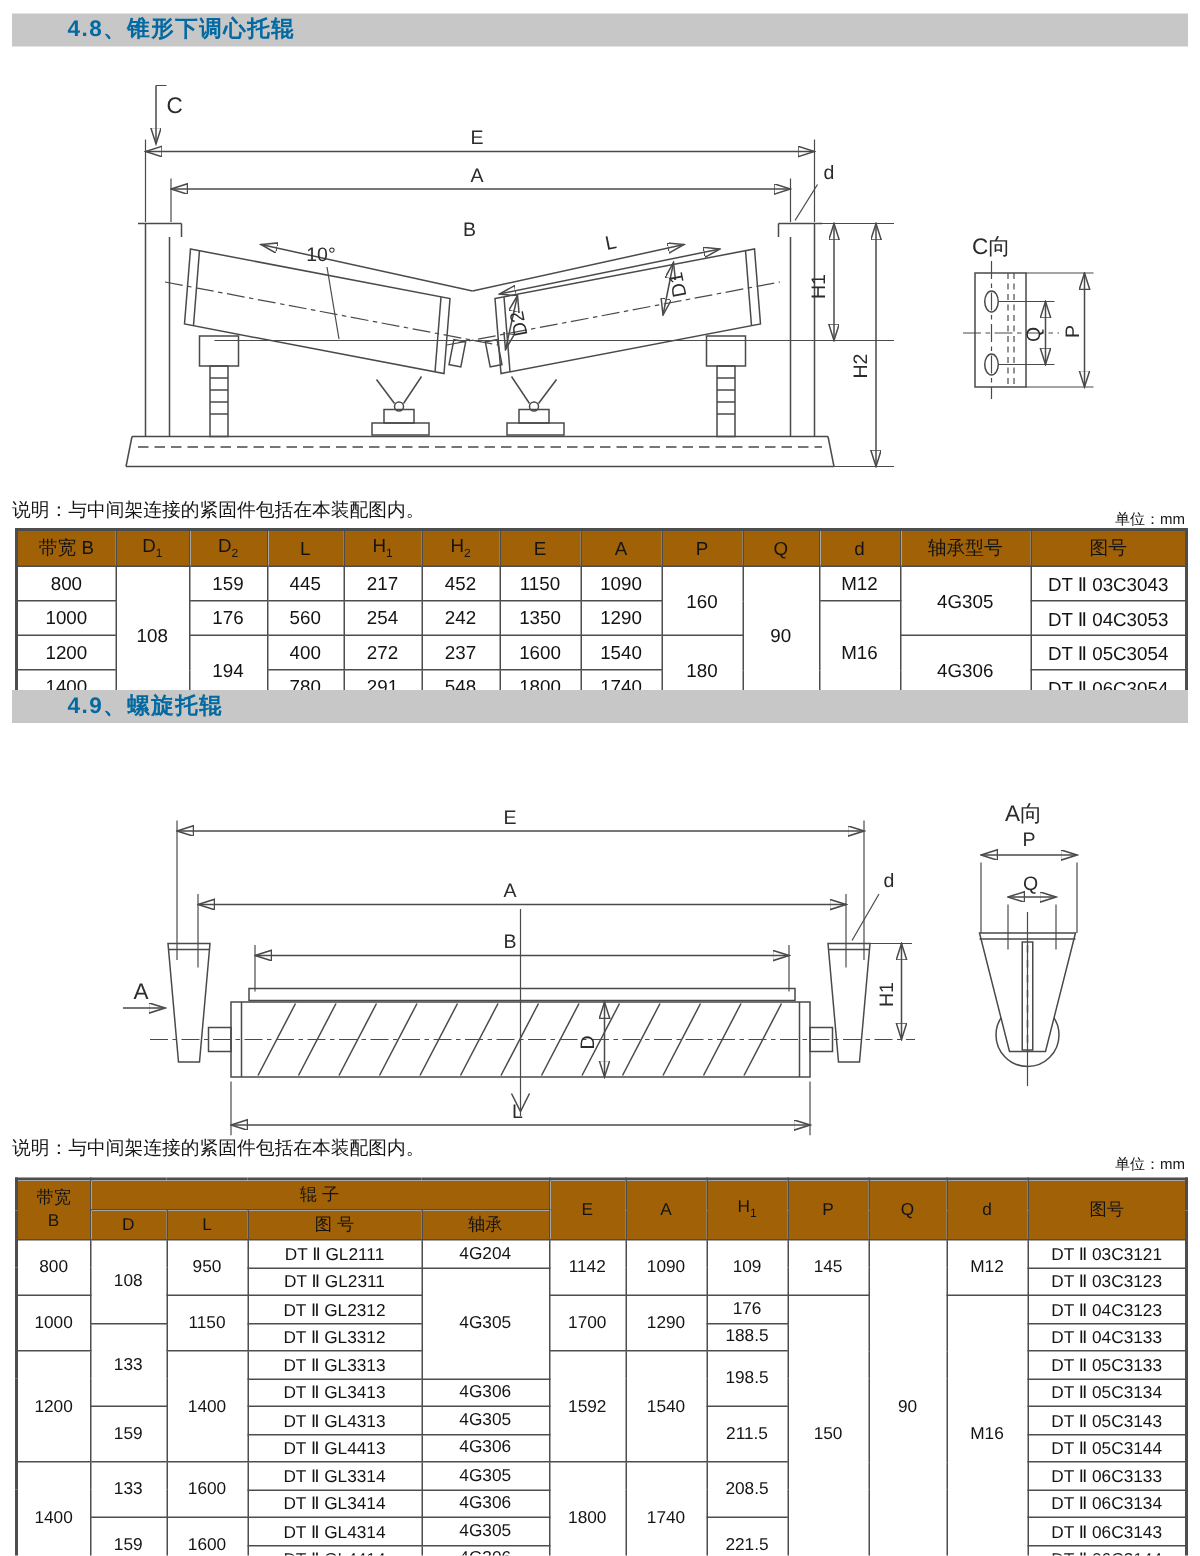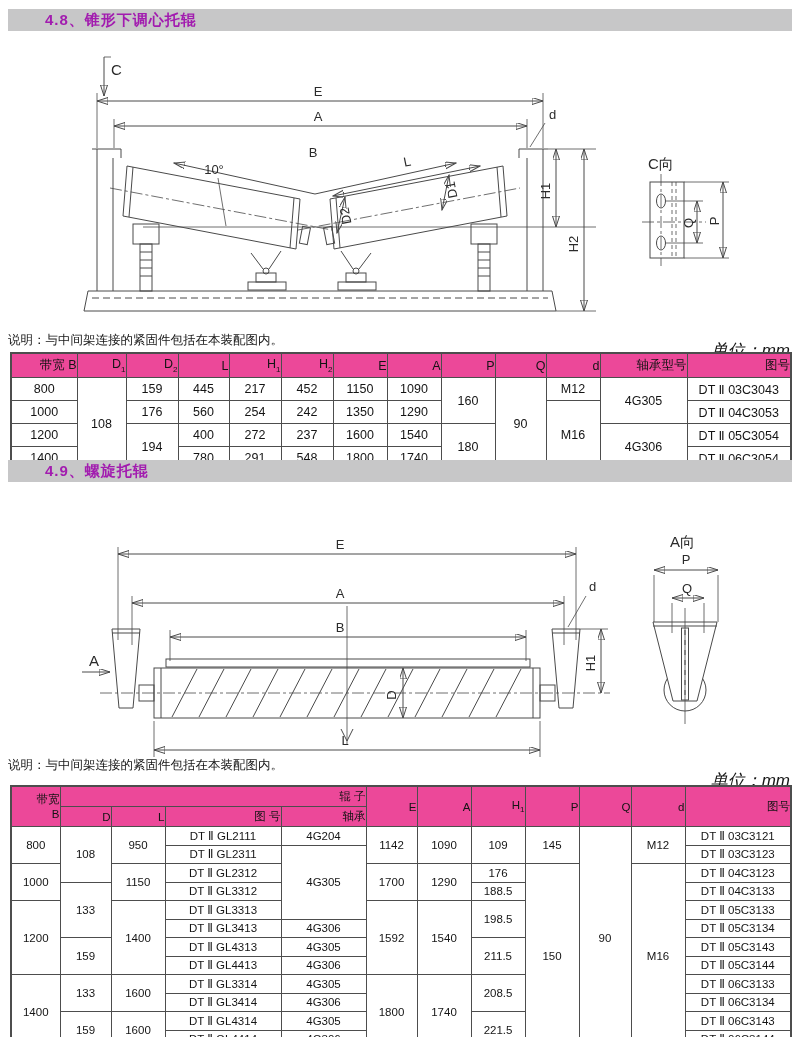--- a/index.html
+++ b/index.html
@@ -2,46 +2,46 @@
 <html><head>
 <meta charset="utf-8">
 <style>
   html,body{margin:0;padding:0;}
   body{
     width:800px;height:1037px;position:relative;background:#ffffff;
     font-family:"Liberation Sans","DejaVu Sans",sans-serif;color:#141414;
   }
   .bar{
     position:absolute;left:8px;width:784px;height:22px;background:#c7c7c8;
-    color:#a21caf;font-weight:bold;font-size:15px;line-height:22px;
+    color:#0369a1;font-weight:bold;font-size:15px;line-height:22px;
     padding-left:37px;box-sizing:border-box;letter-spacing:1px;
   }
   #bar1{top:9px}
   #bar2{top:460px}
   .note{position:absolute;left:8px;font-size:12.5px;color:#161616;}
   #note1{top:332px}
   #note2{top:757px}
-  .unit{position:absolute;right:10px;font-size:17px;color:#161616;font-style:italic;}
+  .unit{position:absolute;right:10px;font-size:10px;color:#161616;}
   #unit1{top:339px}
   #unit2{top:769px}
   svg.dwg{position:absolute;left:0;}
   #svg1{top:35px}
   #svg2{top:515px}
   .dwg line,.dwg rect,.dwg polygon,.dwg polyline,.dwg ellipse,.dwg circle,.dwg path{
     stroke:#4a4a4a;fill:none;stroke-width:1;
   }
   .dwg .fillw{fill:#ffffff;}
   .dwg .thin{stroke-width:0.8;}
   .dwg .dd{stroke-dasharray:12,3,3,3;}
   .dwg .dsh{stroke-dasharray:7,4;}
   .dwg text{fill:#2b2b2b;font-size:13px;stroke:none;font-family:inherit;}
   .dwg text.dirlbl{font-size:15px;}
   table.spec{position:absolute;left:10px;border-collapse:collapse;table-layout:fixed;border:2px solid #4d4d4d;}
   .spec th,.spec td{border:1px solid #4d4d4d;text-align:center;vertical-align:middle;padding:0;font-weight:normal;overflow:hidden;}
-  .spec th{background:#ec4899;text-align:right;}
+  .spec th{background:#a16207;}
   #table1{top:352px;width:780px;font-size:12.5px;}
   #table1 th{height:23px;}
   #table1 td{height:22px;}
   #table2{top:785px;width:780px;font-size:11.5px;}
   #table2 th{height:19px;}
   #table2 td{height:17.5px;}
   sub{font-size:8px;}
   .prewrap{white-space:pre-line;line-height:1.25;}
 </style>
 </head>

